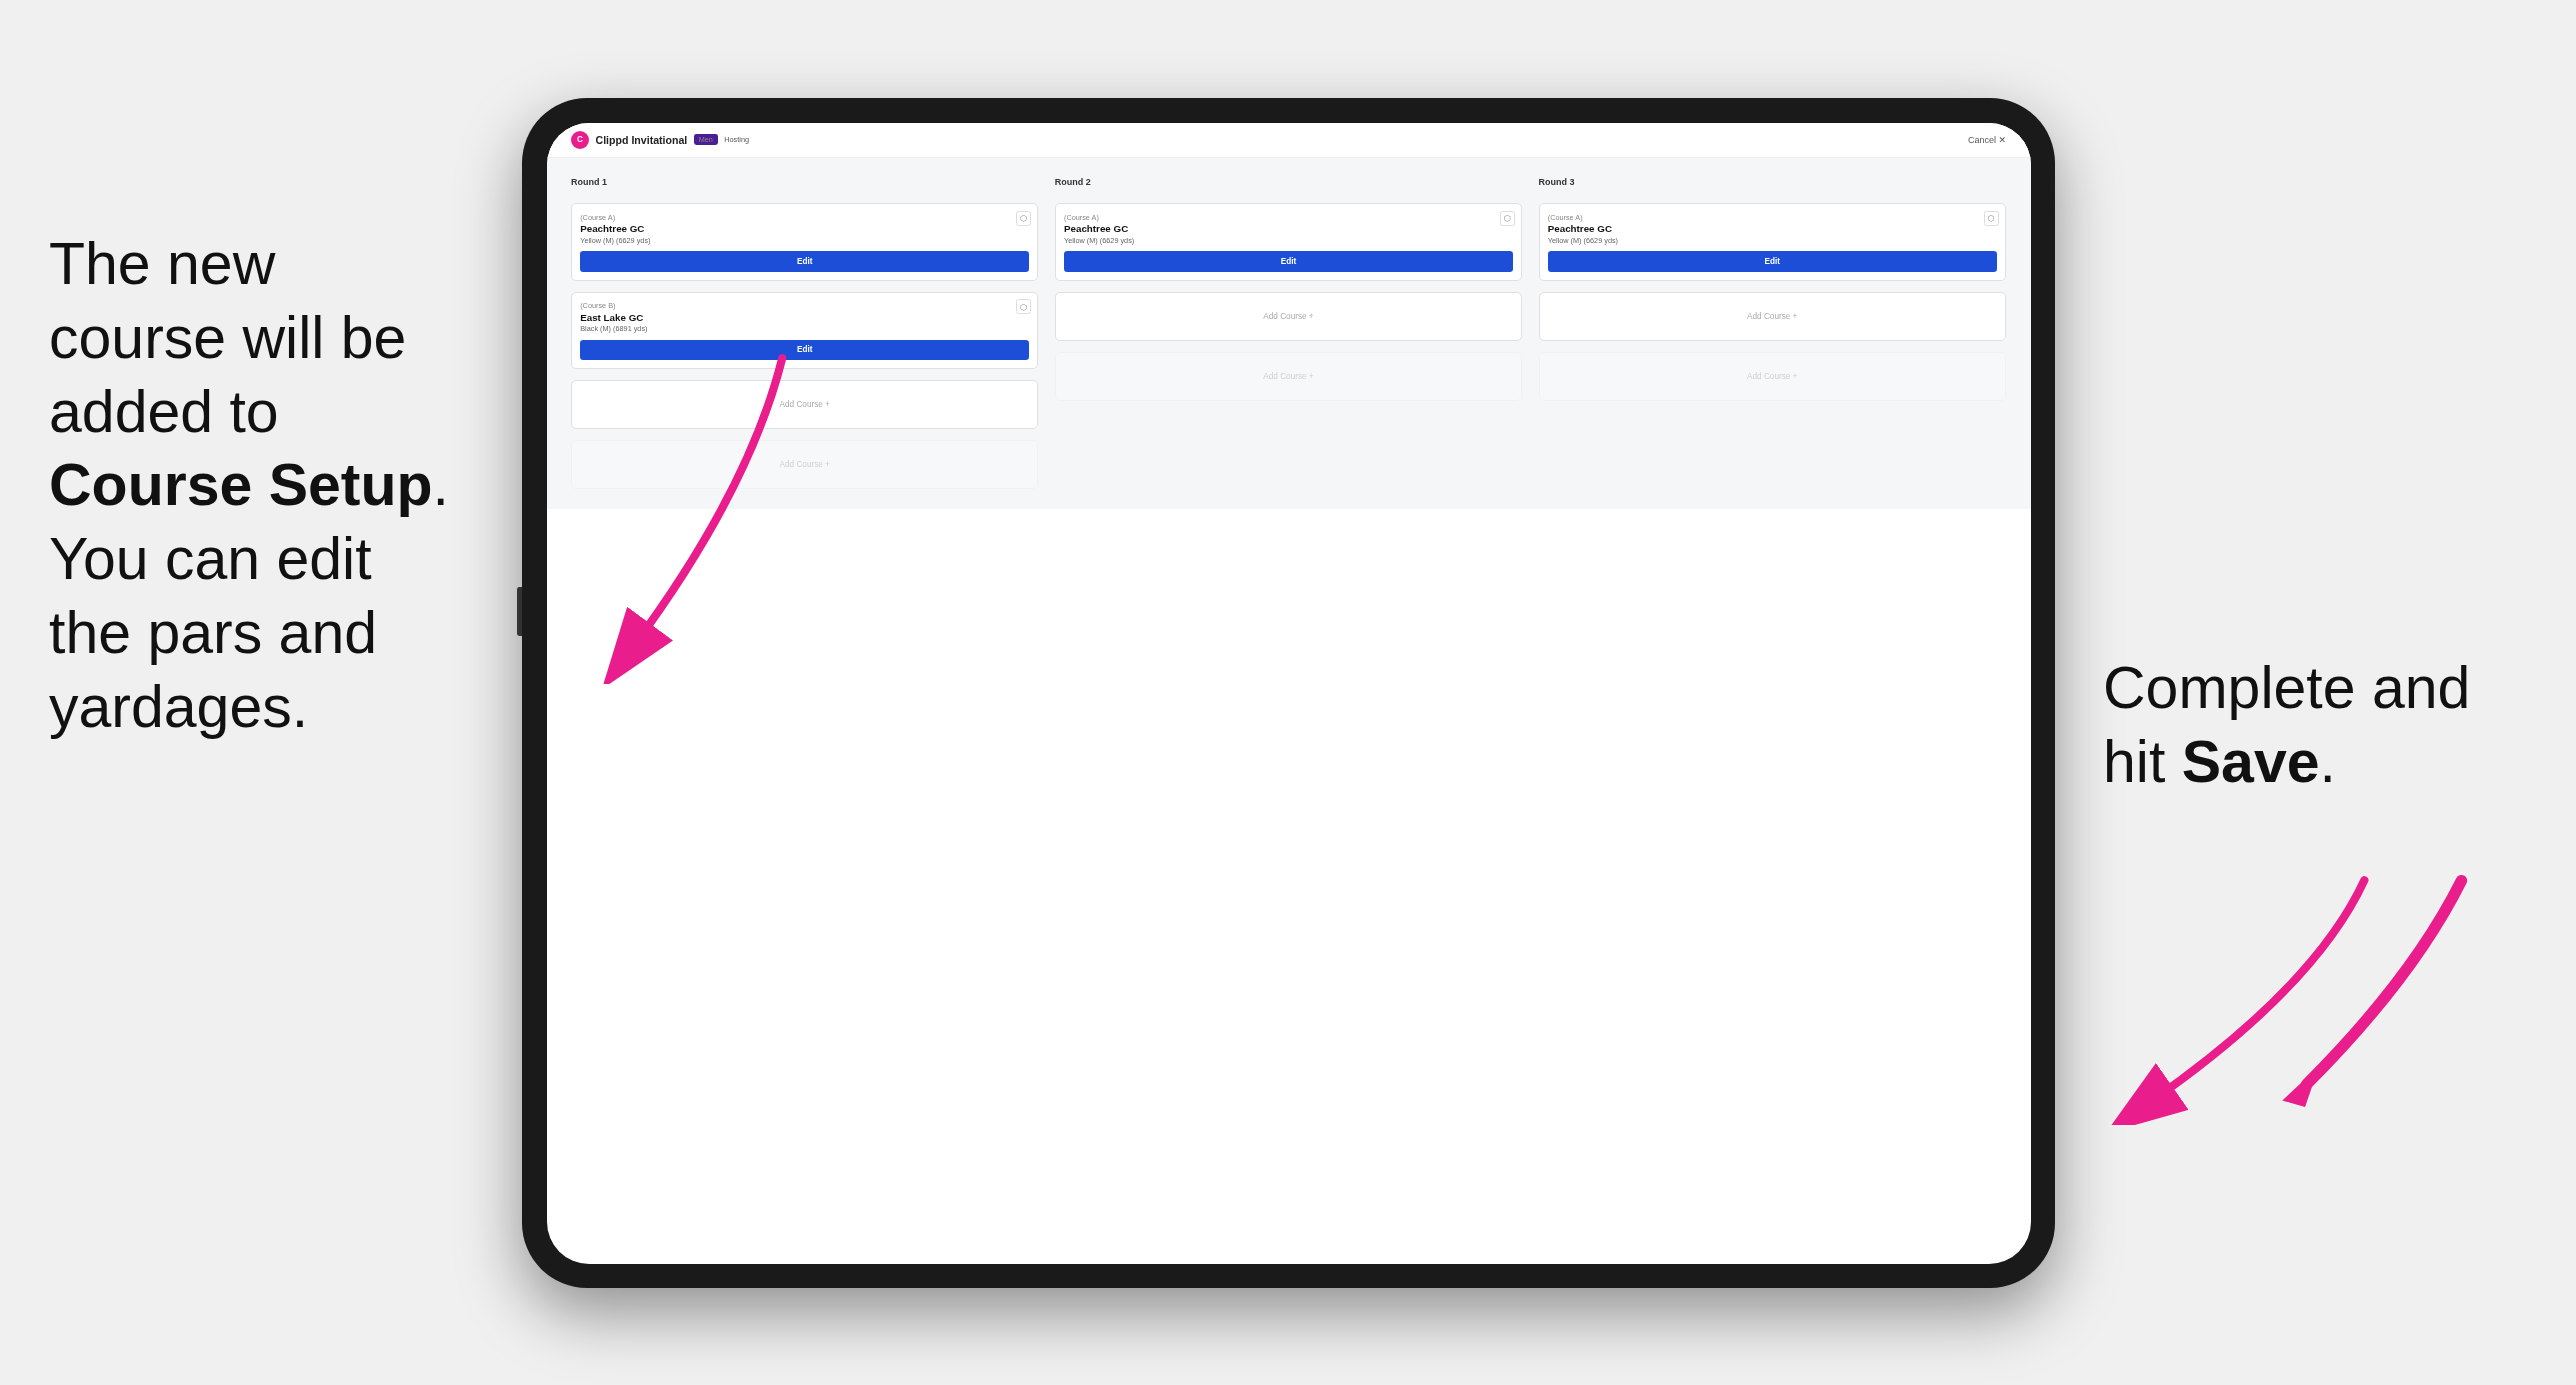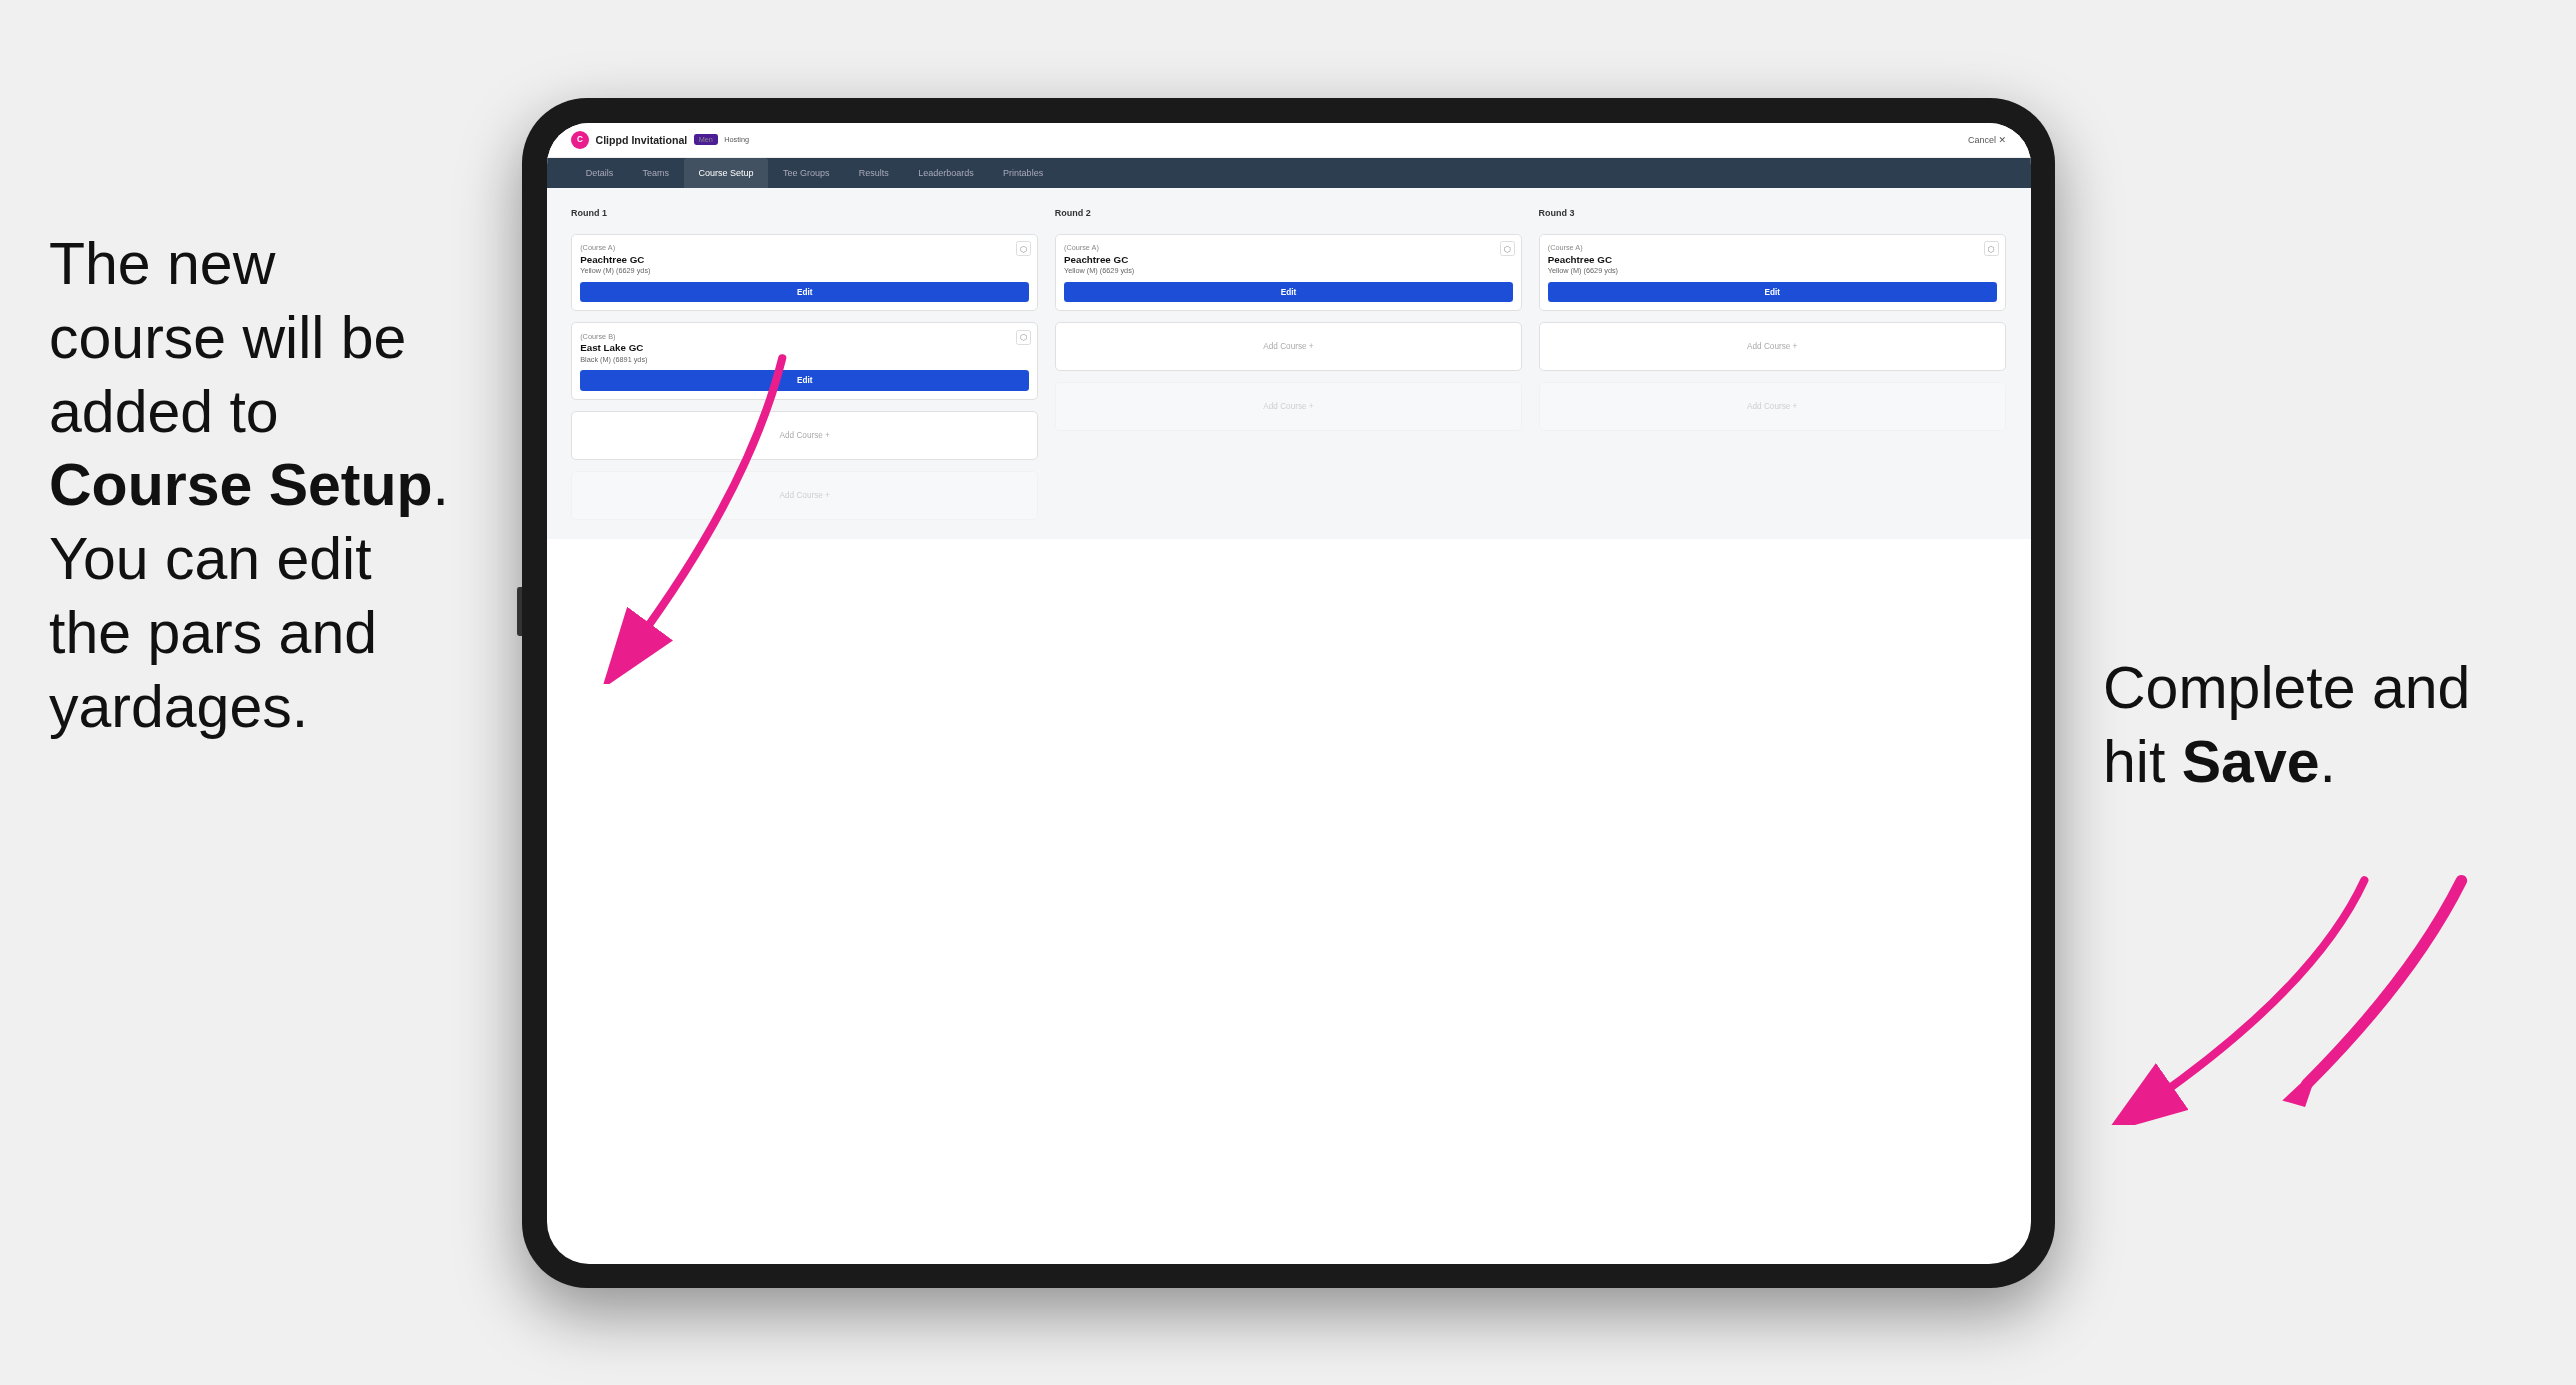--- a/index.html
+++ b/index.html
@@ -388,29 +388,20 @@
     <div class="sub-header">
       <div class="tournament-info">
         <div class="clippd-logo">C</div>
         <span class="tournament-name">Clippd Invitational</span>
         <span class="tournament-badge">Men</span>
         <span class="hosting-badge">Hosting</span>
       </div>
       <span class="cancel-btn">Cancel ✕</span>
     </div>
 
-    <div class="tab-bar">
-      <div class="tab-item">Details</div>
-      <div class="tab-item">Teams</div>
-      <div class="tab-item active">Course Setup</div>
-      <div class="tab-item">Tee Groups</div>
-      <div class="tab-item">Results</div>
-      <div class="tab-item">Leaderboards</div>
-      <div class="tab-item">Printables</div>
-    </div>
 
     <div class="main-content">
       <div class="rounds-grid">
 
         <div class="round-column">
           <div class="round-title">Round 1</div>
 
           <div class="course-card">
             <div class="course-delete-btn">⬡</div>
             <div class="course-label">(Course A)</div>

